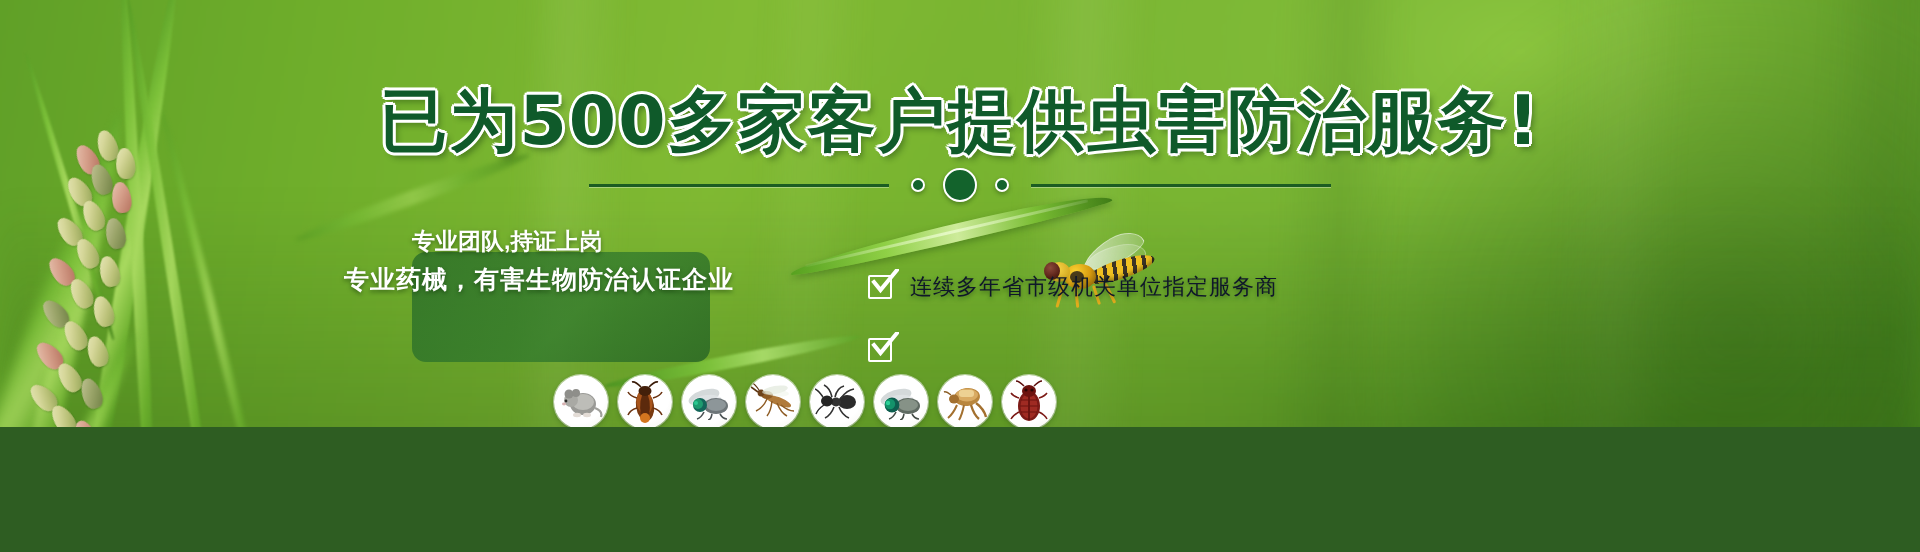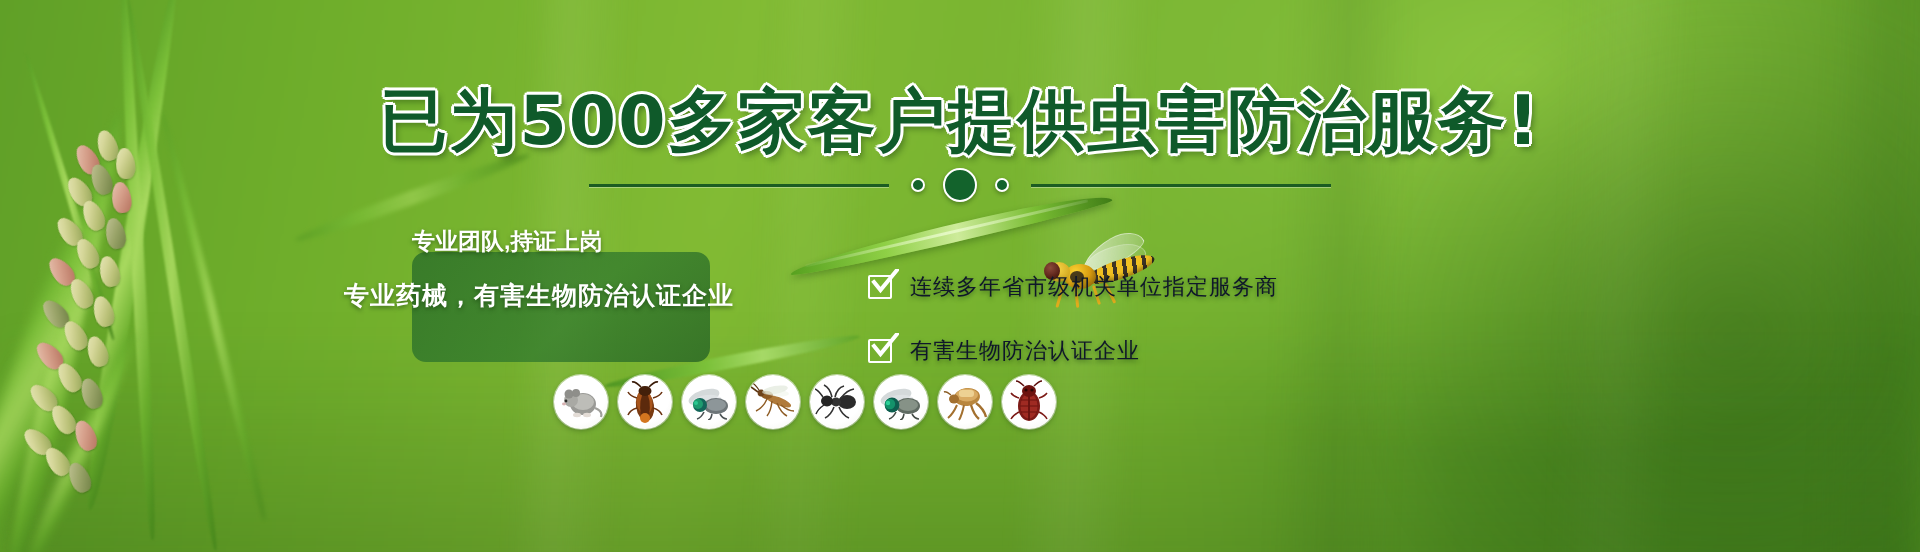--- a/index.html
+++ b/index.html
@@ -1,18 +1,18 @@
 <!DOCTYPE html>
 <html><head>
 <meta charset="utf-8">
 <style>
   html,body{margin:0;padding:0;background:#2e5d22;}
   *{box-sizing:border-box;}
   .banner{
-    position:relative;width:1920px;height:552px;overflow:hidden;
+    position:relative;width:1920px;height:427px;overflow:hidden;
     font-family:"Liberation Sans","DejaVu Sans",sans-serif;
     background:#63a52a;
   }
 
   
   .bg{position:absolute;inset:0;overflow:hidden;}
   .bg-base{
     position:absolute;inset:-40px;
     background:
       radial-gradient(ellipse 900px 620px at 78% 18%, #8cc63f 0%, rgba(140,198,63,0) 62%),
@@ -171,21 +171,21 @@
     padding:0;
   }
   .card-lines{
     position:absolute;left:412px;top:226px;width:860px;
   }
   .card-line{
     color:#ffffff;font-weight:bold;white-space:nowrap;
     text-shadow:0 2px 4px rgba(15,50,10,.55);
     font-family:"Liberation Sans","DejaVu Sans",sans-serif;
   }
-  .cl1{font-size:23px;margin-left:0;margin-bottom:22px;letter-spacing:0px;}
+  .cl1{font-size:23px;margin-left:0;margin-bottom:6px;letter-spacing:0px;}
   .cl2{font-size:25px;margin-left:-58px;margin-bottom:20px;letter-spacing:1px;}
   .cl3{font-size:25px;margin-left:-68px;letter-spacing:1px;}
 
   
   .checklist{position:absolute;left:868px;top:272px;width:520px;}
   .check-row{display:flex;align-items:center;gap:14px;margin-bottom:34px;}
   .check-box{width:28px;height:28px;flex:0 0 28px;position:relative;}
   .check-box .sq{
     position:absolute;left:0;top:2px;width:24px;height:24px;
     border:2px solid #ffffff;border-radius:2px;
@@ -313,21 +313,20 @@
       </span>
       <span class="check-label">连续多年省市级机关单位指定服务商</span>
     </div>
     <div class="check-row">
       <span class="check-box">
         <span class="sq"></span>
         <svg class="tick" viewBox="0 0 28 26" fill="none" aria-hidden="true">
           <path d="M3 13 L9.5 21 L26 1" stroke="#ffffff" stroke-width="4" stroke-linecap="square" fill="none"></path>
         </svg>
       </span>
-      <span class="check-label">有害生物防治认证企业</span>
     </div>
   </div>
 
   <div class="pests">
 
     <div class="pest">
       <svg width="44" height="40" viewBox="0 0 44 40">
         <ellipse cx="24" cy="22" rx="13" ry="11" fill="#9a9a96"></ellipse>
         <ellipse cx="24" cy="20" rx="11" ry="8" fill="#bdbdb8"></ellipse>
         <circle cx="12" cy="18" r="7" fill="#a9a9a4"></circle>

